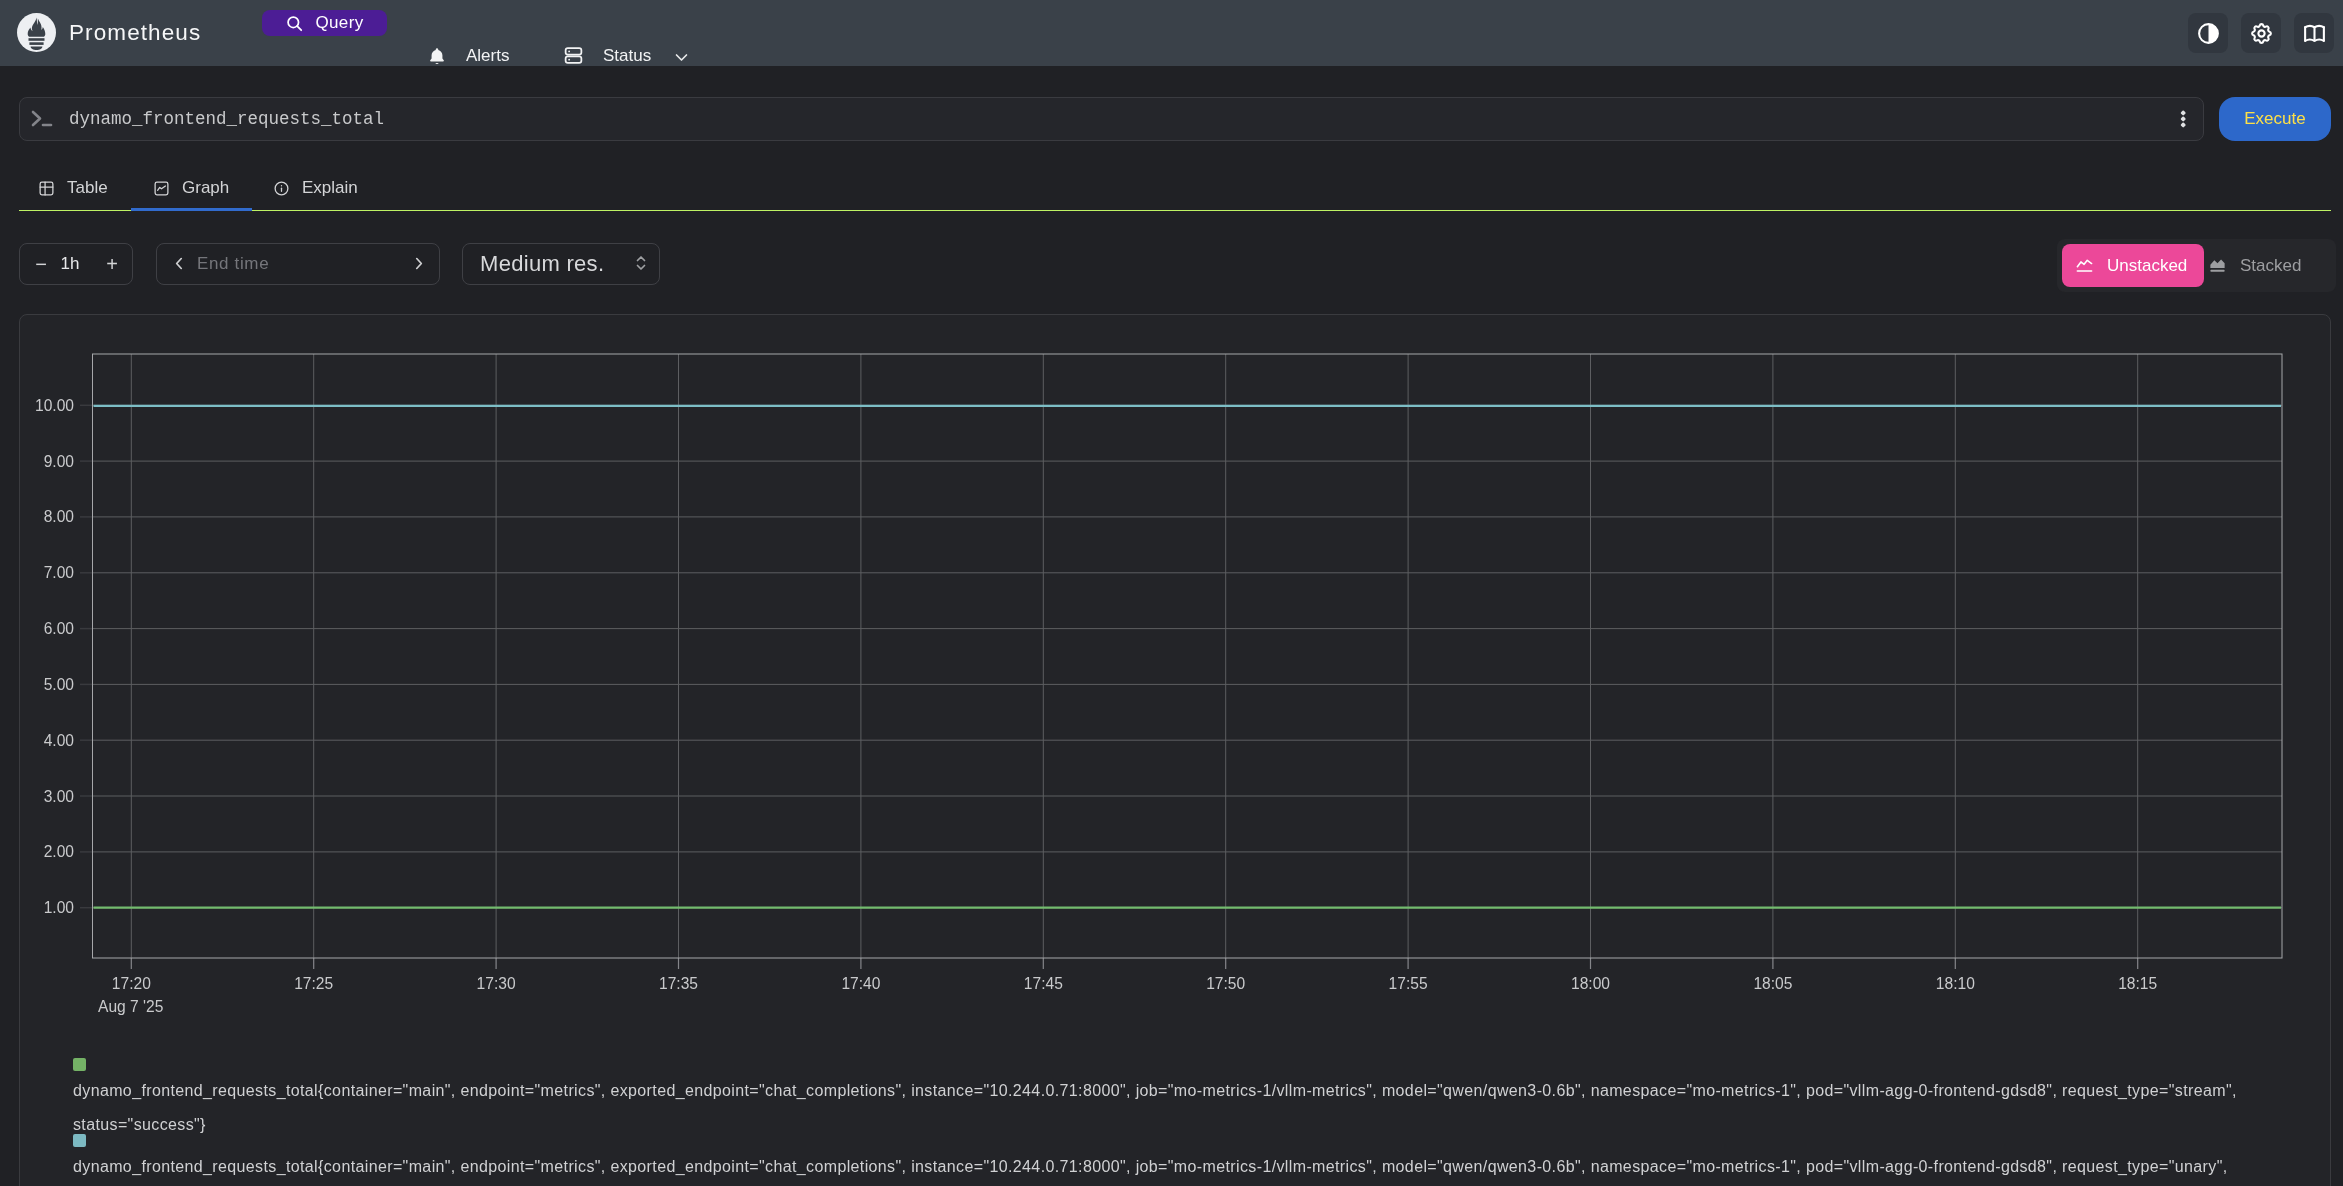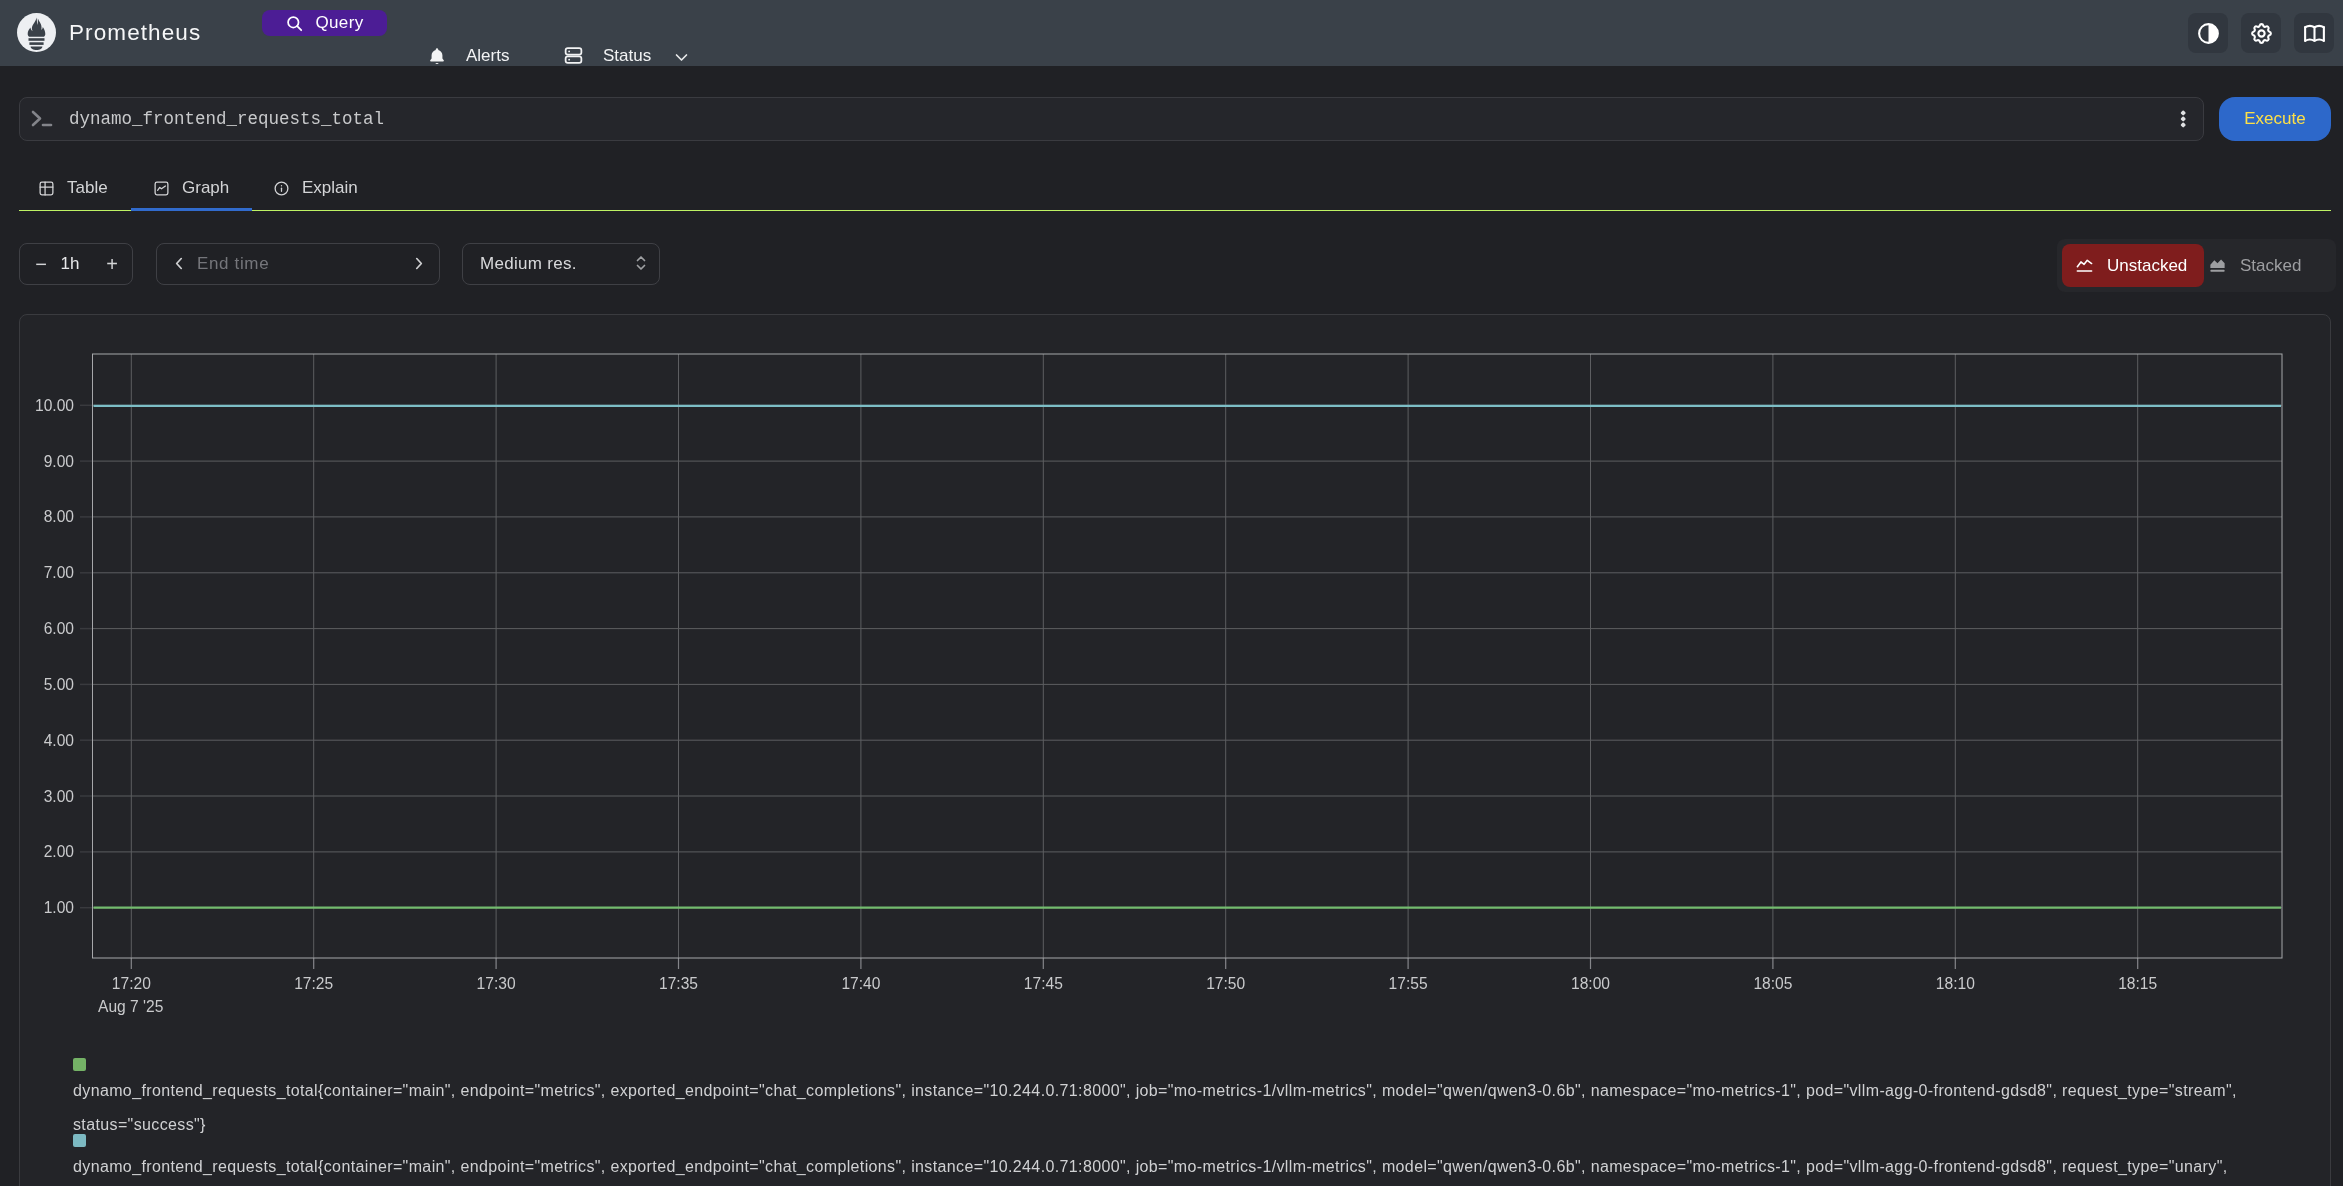--- a/index.html
+++ b/index.html
@@ -23,21 +23,21 @@
   #tabs { position:absolute; left:19px; top:166px; width:2312px; height:45px; border-bottom:1px solid #bef264; }
   .tab { position:absolute; top:0; height:44px; display:flex; align-items:center; gap:12px; color:#d3d4d6; font-size:17px; }
   #graphline { position:absolute; left:112px; top:42px; width:121px; height:3px; background:#316bcd; }
   
   .ctl { position:absolute; top:243px; height:42px; border:1px solid #3f4045; border-radius:8px; color:#d3d4d6; font-size:17px; }
   #rangebox { left:19px; width:114px; }
   #endtime { left:156px; width:284px; }
   #resbox { left:462px; width:198px; }
   .cc { position:absolute; display:flex; align-items:center; justify-content:center; }
   #seg { position:absolute; left:2057px; top:239px; width:279px; height:53px; background:#26272b; border-radius:8px; }
-  #segactive { position:absolute; left:5px; top:5px; width:142px; height:43px; background:#7f1d1d; border-radius:8px; display:flex; align-items:center; justify-content:flex-start; padding-left:13px; gap:13px; color:#fff; font-size:17px; }
+  #segactive { position:absolute; left:5px; top:5px; width:142px; height:43px; background:#ec4899; border-radius:8px; display:flex; align-items:center; justify-content:flex-start; padding-left:13px; gap:13px; color:#fff; font-size:17px; }
   #segstacked { position:absolute; left:147px; top:5px; width:127px; height:43px; display:flex; align-items:center; justify-content:flex-start; padding-left:4px; gap:13px; color:#9d9ea1; font-size:17px; }
   
   #panel { position:absolute; left:19px; top:314px; width:2312px; height:900px; border:1px solid #3a3b3f; border-radius:8px; background:#232428; }
   #chartsvg { position:absolute; left:0; top:0; }
   .legend-sw { position:absolute; left:73px; width:13px; height:13px; border-radius:2px; }
   .legend-label { position:absolute; left:73px; color:#d0d1d3; font-size:16px; letter-spacing:0.37px; line-height:34px; width:2250px; }
 </style>
 </head>
 <body>
 <div id="root">
@@ -147,21 +147,21 @@
   <div class="ctl" id="endtime"></div>
   <svg class="abs" style="left:171px;top:255px" width="17" height="17" viewBox="0 0 24 24" fill="none" stroke="#cfd0d2" stroke-width="2.4" stroke-linecap="round" stroke-linejoin="round">
       <polyline points="14.5,5 8,12 14.5,19"></polyline>
     </svg>
   <div class="cc" style="left:197px;top:243px;height:42px;font-size:17px;letter-spacing:0.65px;color:#75767b;">End time</div>
   <svg class="abs" style="left:410px;top:255px" width="17" height="17" viewBox="0 0 24 24" fill="none" stroke="#cfd0d2" stroke-width="2.4" stroke-linecap="round" stroke-linejoin="round">
       <polyline points="9.5,5 16,12 9.5,19"></polyline>
     </svg>
 
   <div class="ctl" id="resbox"></div>
-  <div class="cc" style="left:480px;top:243px;height:42px;font-size:17px;letter-spacing:0.3px;color:#d8d9db;">Medium res.</div>
+  <div class="cc" style="left:480px;top:243px;height:42px;font-size:22px;letter-spacing:0.3px;color:#d8d9db;">Medium res.</div>
   <svg class="abs" style="left:635px;top:254px" width="12" height="18" viewBox="0 0 12 18" fill="none" stroke="#9fa0a3" stroke-width="1.7" stroke-linecap="round" stroke-linejoin="round">
       <polyline points="2.5,6.5 6,3 9.5,6.5"></polyline>
       <polyline points="2.5,11.5 6,15 9.5,11.5"></polyline>
     </svg>
 
   <div id="seg">
     <div id="segactive">
       <svg width="19" height="19" viewBox="0 0 24 24" fill="none" stroke="#fff" stroke-width="2" stroke-linecap="round" stroke-linejoin="round">
           <polyline points="3,13.5 7.5,7.5 11.5,10.5 15.5,5.5 21,9.5"></polyline>
           <line x1="3" y1="19" x2="21" y2="19"></line>

